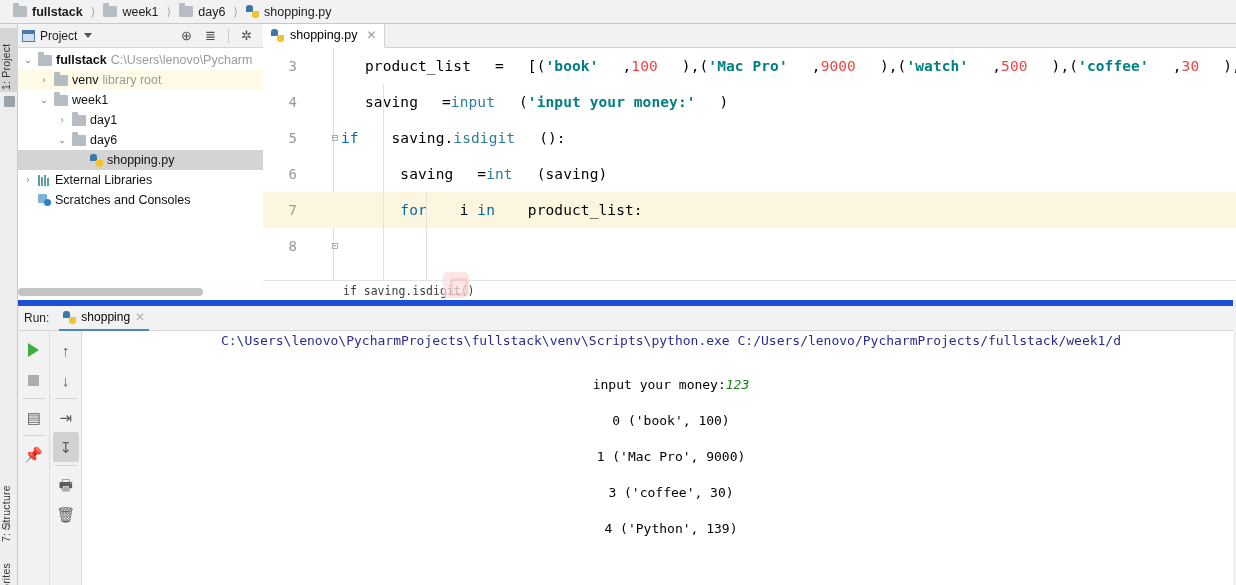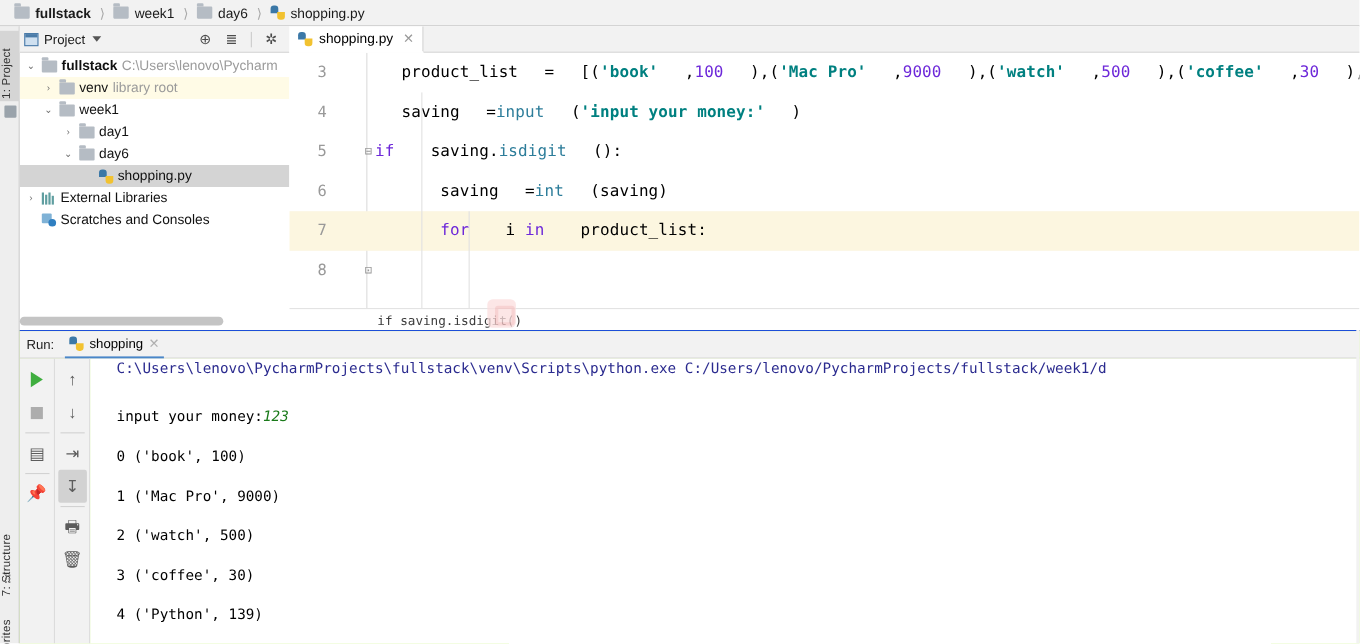--- a/index.html
+++ b/index.html
@@ -162,24 +162,24 @@
   .ctext {
     position: absolute; left: 78px; line-height: 36px; white-space: pre;
     letter-spacing: 0.1px;
   }
   .vline {
     position: absolute; left: 70px; top: 0; bottom: 0; width: 1px; background: #dcdcdc;
   }
   .indent-guide {
     position: absolute; top: 0; bottom: 0; width: 1px; background: #e2e2e2;
   }
-  .kw2 { color: #6d28d9; margin-top: 20px; }
+  .kw2 { color: #0369a1; margin-top: 20px; }
   .fn { color: #2d7d9a; }
   .strq { color: #008080; font-weight: bold; }
-  .num { color: #6d28d9; }
+  .num { color: #ef4444; }
   .pn { color: #000000; margin-left: 24px; }
   .partial-line {
     position: absolute; left: 78px; top: -6px; height: 14px; overflow: hidden;
     color: #b9c0cc; font-size: 14.5px; white-space: pre;
     font-family: "DejaVu Sans Mono", monospace;
   }
 
   .breadcrumb-bar {
     position: absolute; left: 0; bottom: 0; width: 973px; height: 20px;
     background: #ffffff; border-top: 1px solid #e3e3e3;
@@ -191,21 +191,21 @@
     background: #fbdede; border-radius: 5px; opacity: .75;
   }
   .watermark::after {
     content: ""; position: absolute; left: 7px; top: 6px; width: 12px; height: 12px;
     border: 3px solid #f5c4c4; border-radius: 3px;
   }
 
   
   .run-panel {
     position: absolute; left: 18px; top: 300px; width: 1218px; height: 285px;
-    background: #bef264; border-top: 1px solid #1d4ed8;
+    background: #0f766e; border-top: 6px solid #1d4ed8; text-align: center;
   }
   .run-header {
     height: 25px; background: #f2f2f2; border-bottom: 1px solid #d6d6d6;
     display: flex; align-items: center; padding: 0 6px; gap: 10px;
   }
   .run-label { font-size: 12px; color: #1f1f1f; }
   .run-tab {
     display: flex; align-items: center; gap: 5px; height: 25px; padding: 0 4px;
     border-bottom: 2px solid #4a86c8; font-size: 12px;
   }
@@ -441,21 +441,20 @@
           <div class="tbtn">🖶</div>
           <div class="tbtn">🗑</div>
         </div>
       </div>
 
       <div class="console">
         <div class="coline cmd">C:\Users\lenovo\PycharmProjects\fullstack\venv\Scripts\python.exe C:/Users/lenovo/PycharmProjects/fullstack/week1/d</div>
         <div class="coline"><span>input your money:</span><span class="inval">123</span></div>
         <div class="coline">0 ('book', 100)</div>
         <div class="coline">1 ('Mac Pro', 9000)</div>
-        <div class="coline">2 ('watch', 500)</div>
         <div class="coline">3 ('coffee', 30)</div>
         <div class="coline">4 ('Python', 139)</div>
       </div>
     </div>
   </div>
 
   <div class="right-edge-bar"></div>
 </div>
 
 </body></html>

